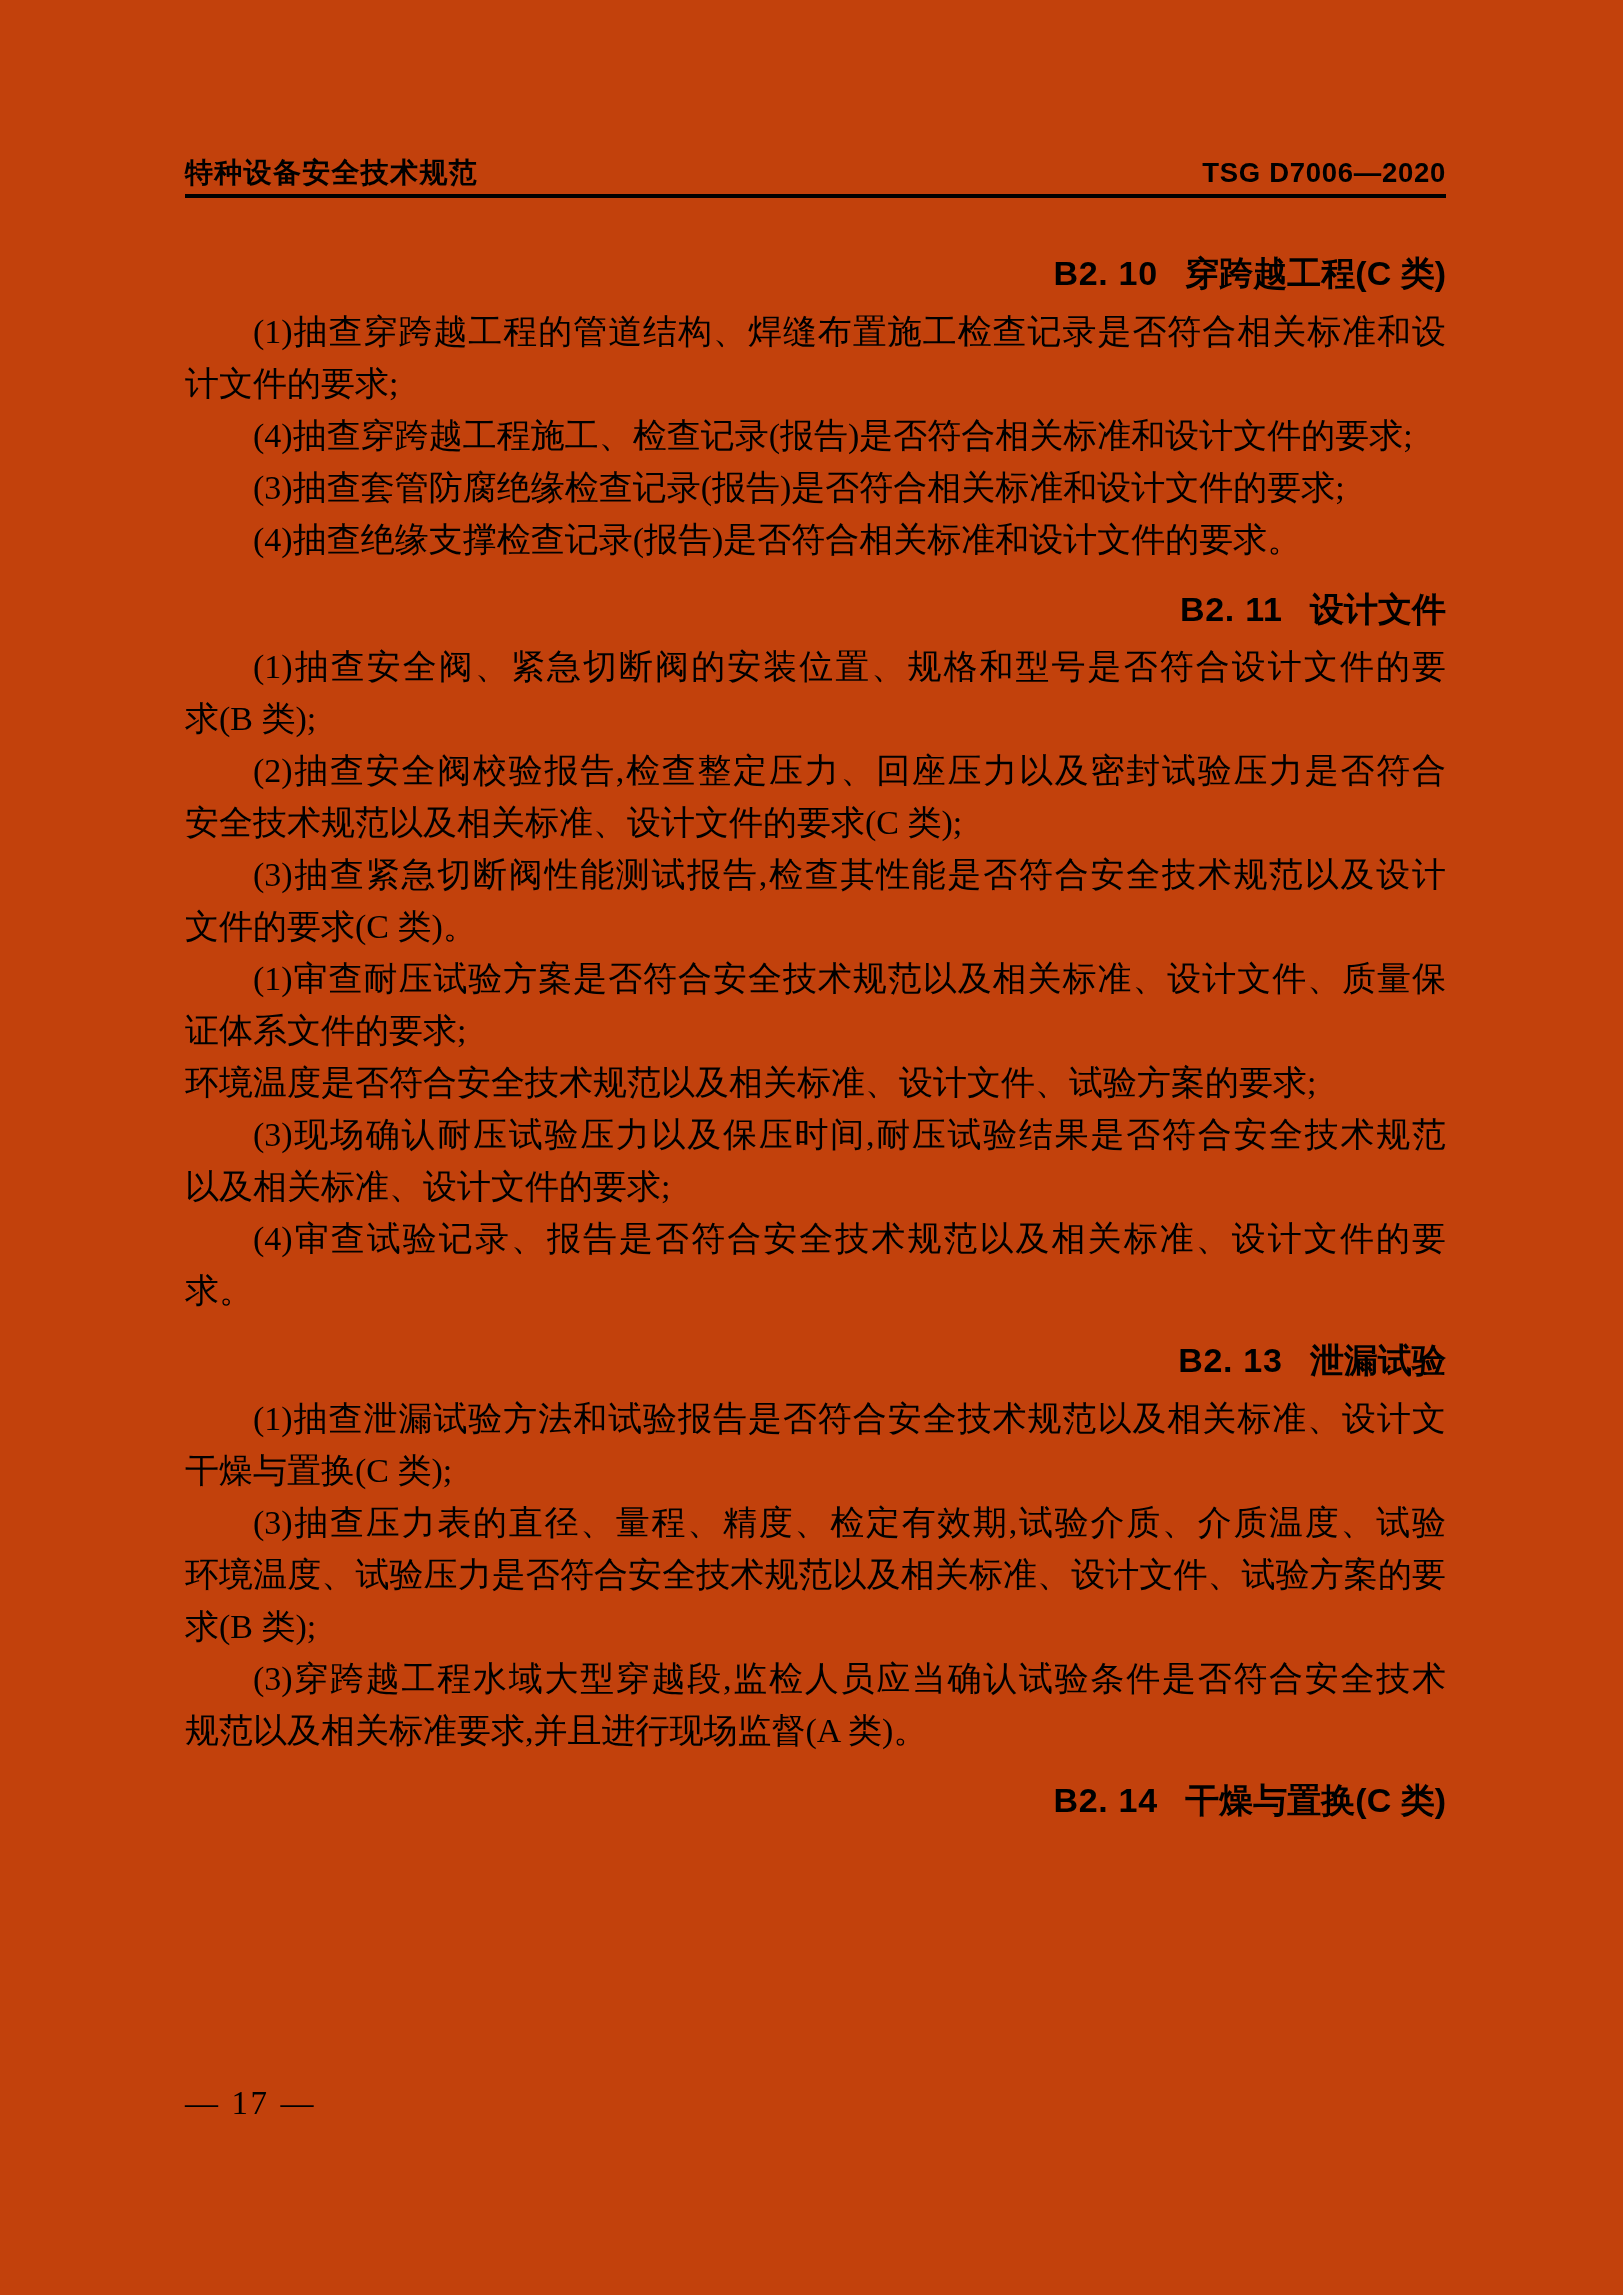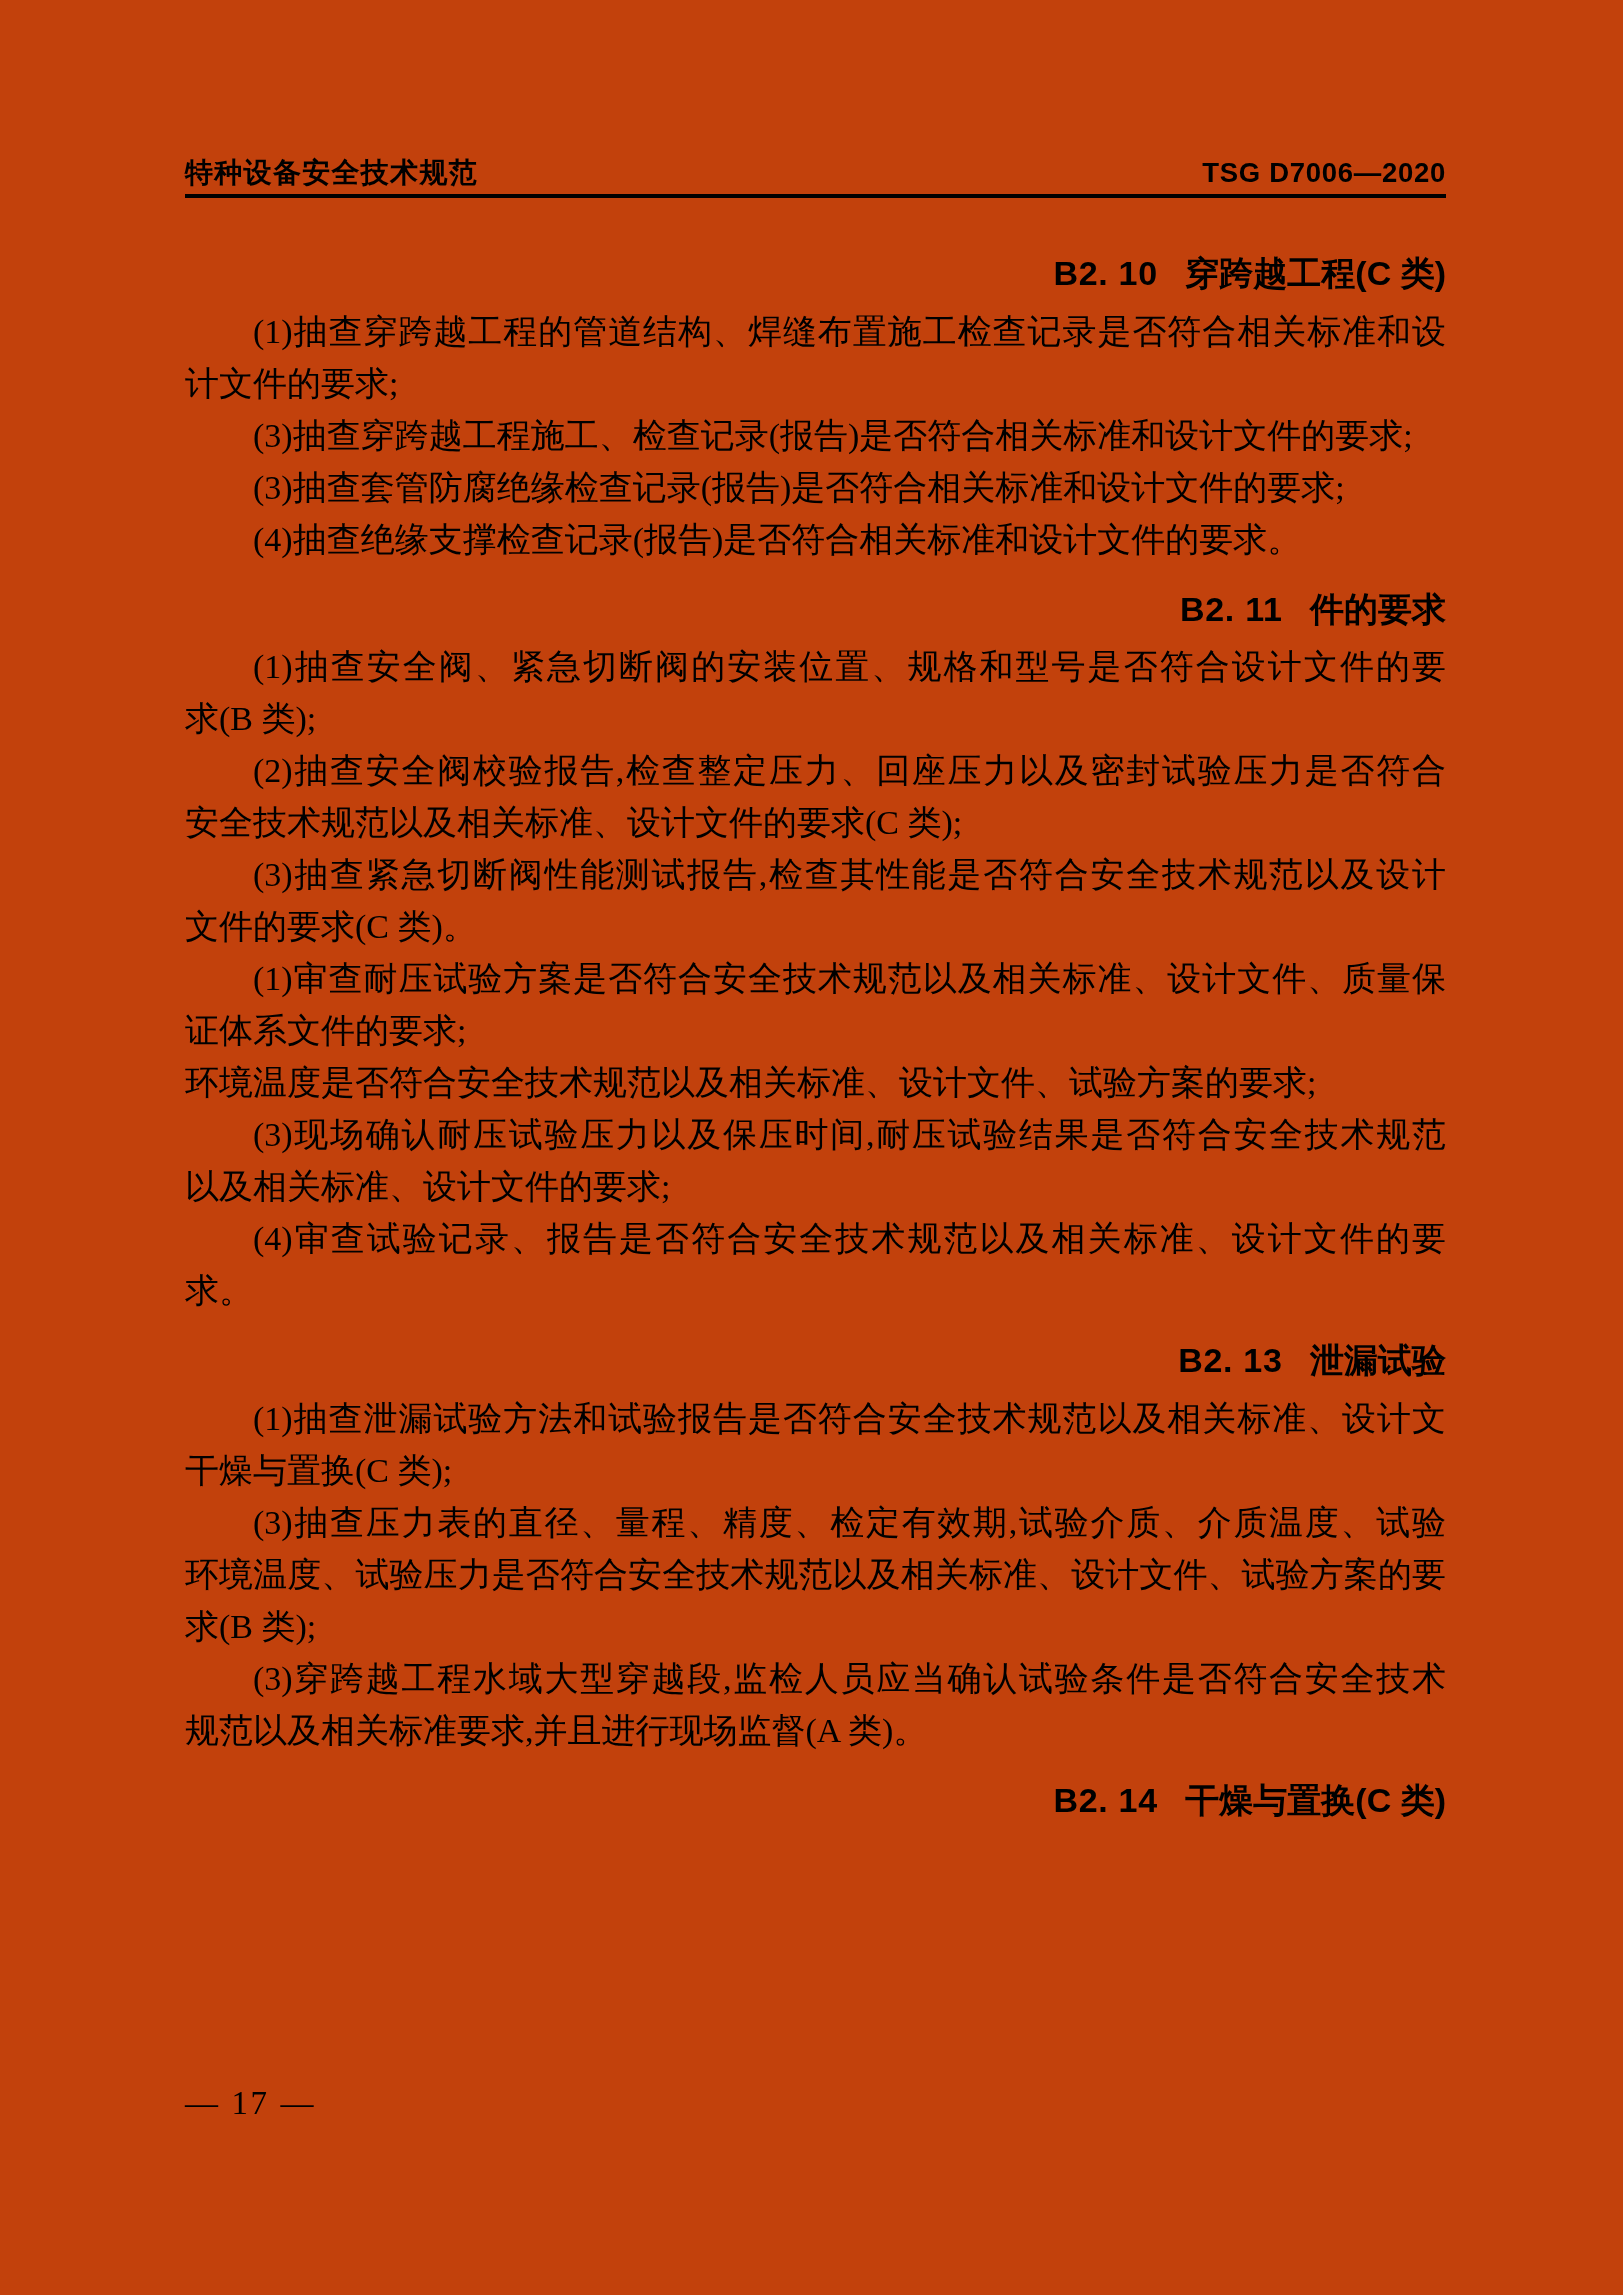--- a/index.html
+++ b/index.html
@@ -73,24 +73,24 @@
   <div class="header">
     <span class="left">特种设备安全技术规范</span>
     <span class="right">TSG D7006—2020</span>
   </div>
   <div class="header-rule"></div>
 
   <div class="doc-body">
       <div class="heading"><span class="hnum">B2. 10</span><span class="htitle">穿跨越工程(C 类)</span></div>
       <div class="line first mid">(1)抽查穿跨越工程的管道结构、焊缝布置施工检查记录是否符合相关标准和设</div>
       <div class="line end">计文件的要求;</div>
-      <div class="line first end">(3)抽查穿跨越工程施工、检查记录(报告)是否符合相关标准和设计文件的要求;</div>
+      <div class="line first end">(4)抽查穿跨越工程施工、检查记录(报告)是否符合相关标准和设计文件的要求;</div>
       <div class="line first end">(3)抽查套管防腐绝缘检查记录(报告)是否符合相关标准和设计文件的要求;</div>
       <div class="line first end">(4)抽查绝缘支撑检查记录(报告)是否符合相关标准和设计文件的要求。</div>
-      <div class="heading"><span class="hnum">B2. 11</span><span class="htitle">件的要求</span></div>
+      <div class="heading"><span class="hnum">B2. 11</span><span class="htitle">设计文件</span></div>
       <div class="line first mid">(1)抽查安全阀、紧急切断阀的安装位置、规格和型号是否符合设计文件的要</div>
       <div class="line end">求(B 类);</div>
       <div class="line first mid">(2)抽查安全阀校验报告,检查整定压力、回座压力以及密封试验压力是否符合</div>
       <div class="line end">安全技术规范以及相关标准、设计文件的要求(C 类);</div>
       <div class="line first mid">(3)抽查紧急切断阀性能测试报告,检查其性能是否符合安全技术规范以及设计</div>
       <div class="line end">文件的要求(C 类)。</div>
       <div class="line first mid">(1)审查耐压试验方案是否符合安全技术规范以及相关标准、设计文件、质量保</div>
       <div class="line end">证体系文件的要求;</div>
       <div class="line end">环境温度是否符合安全技术规范以及相关标准、设计文件、试验方案的要求;</div>
       <div class="line first mid">(3)现场确认耐压试验压力以及保压时间,耐压试验结果是否符合安全技术规范</div>

